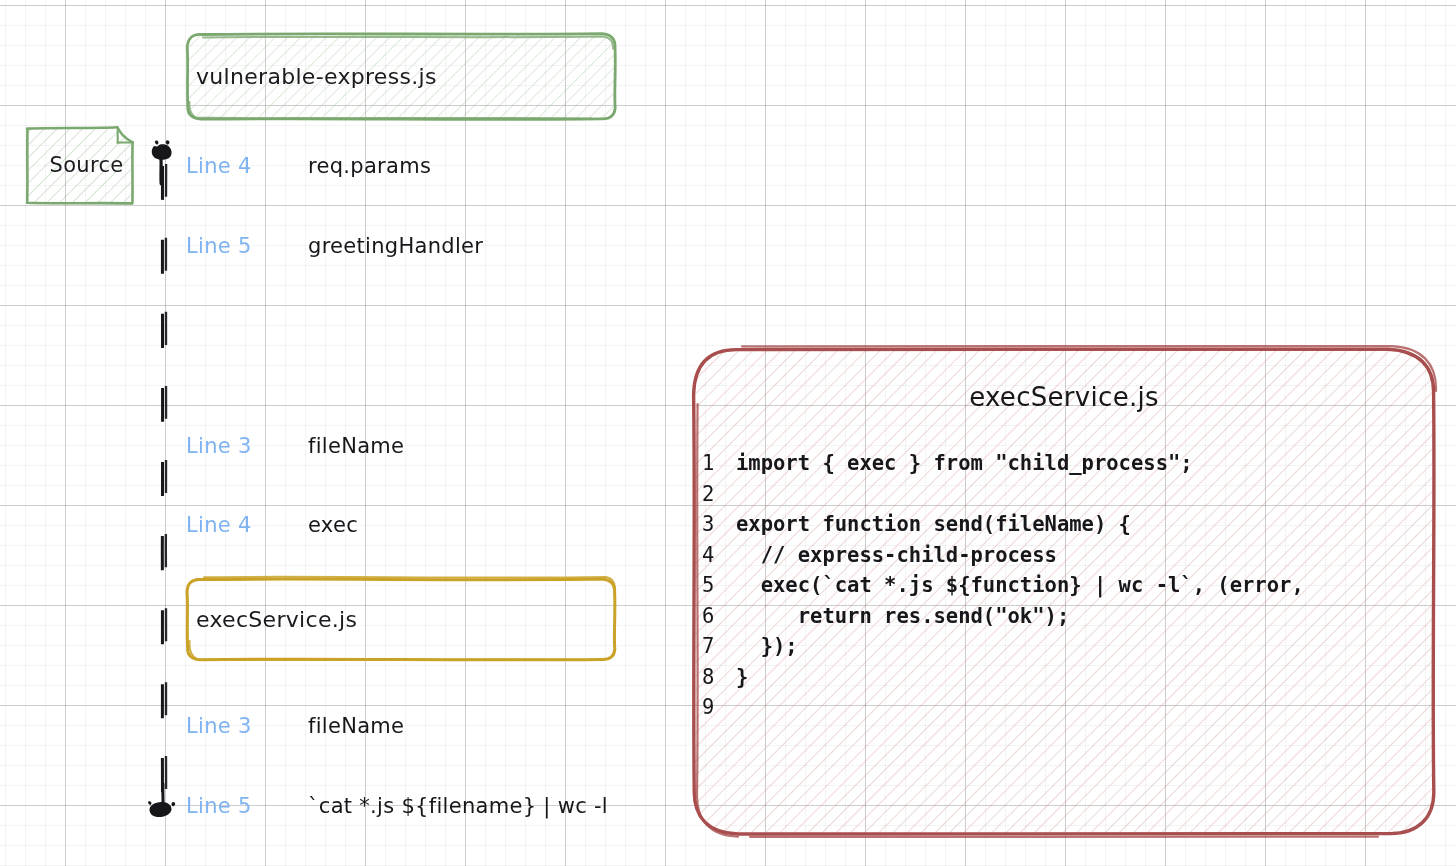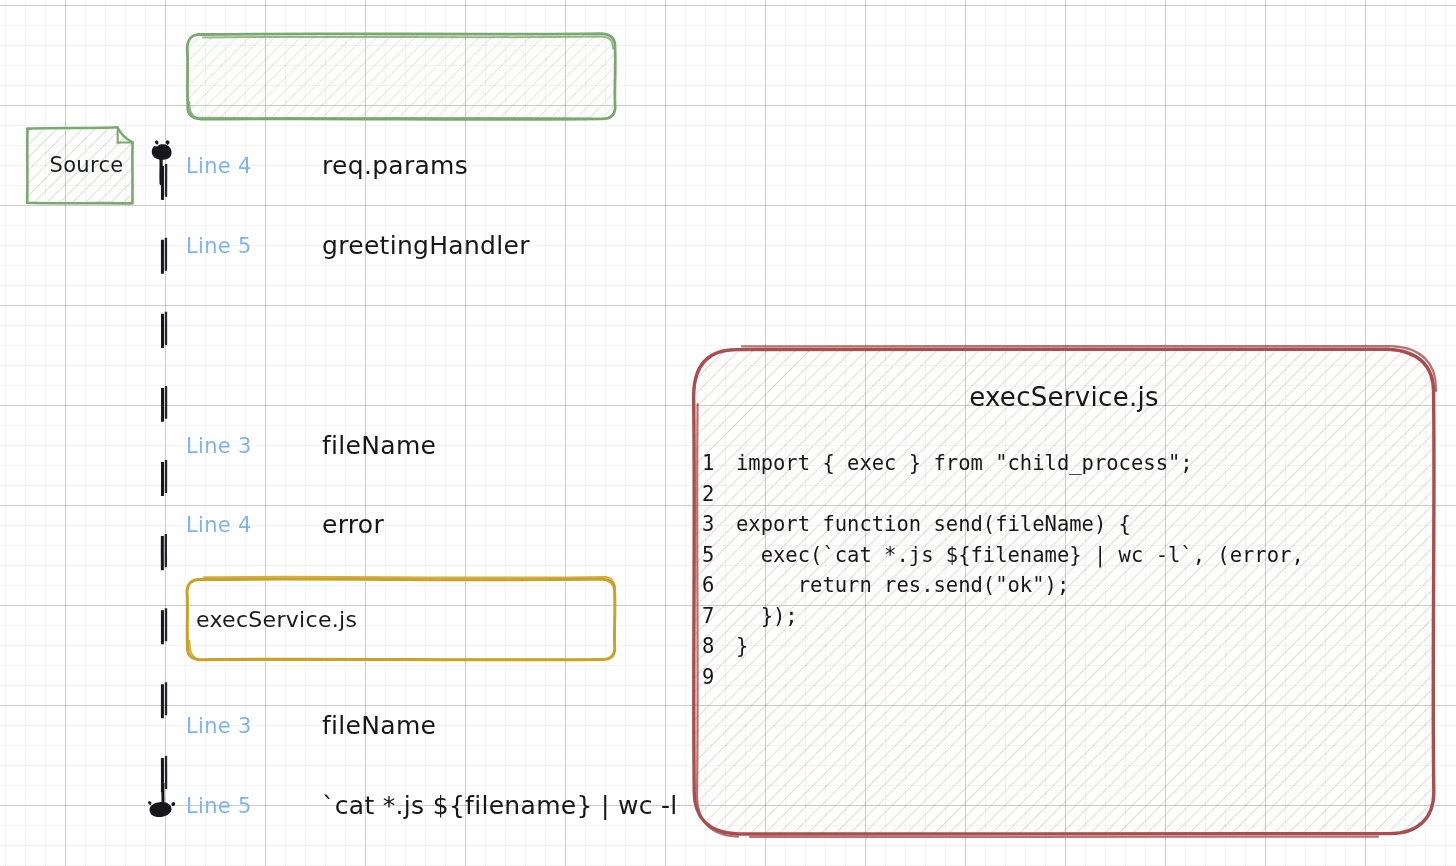--- a/index.html
+++ b/index.html
@@ -74,23 +74,23 @@
   .flowrow .lineno {
     position: absolute;
     left: 0;
     top: 0;
     font-size: 21px;
     color: #7fb3f2;
     line-height: 30px;
   }
   .flowrow .expr {
     position: absolute;
-    left: 136px;
+    left: 122px;
     top: 0;
-    font-size: 25px;
+    font-size: 21px;
     line-height: 30px;
     color: #17171b;
   }
 
   
   #spine { position: absolute; left: 150px; top: 160px; width: 30px; height: 660px; }
 
   
   .marker { position: absolute; }
 
@@ -119,21 +119,21 @@
     font-size: 20.5px;
     line-height: 30.5px;
   }
   .codeline { display: block; height: 30.5px; white-space: pre; }
   .codeline .gutter {
     display: inline-block;
     width: 34px;
     text-align: left;
     color: #17171b;
   }
-  .codeline .src { color: #17171b; }
+  .codeline .src { color: #17171b; font-weight: bold; }
 </style>
 </head>
 <body>
 
 <div id="canvas">
 
   <div id="spine">
     <svg class="svgwrap" width="30" height="660" viewBox="0 0 30 660" xmlns="http://www.w3.org/2000/svg">
       <path d="M12.5 6 C12.2 120 12.9 250 12.3 390 C12.7 500 12.1 590 12.6 654" fill="none" stroke="#17171b" stroke-width="3" stroke-dasharray="34 40" stroke-linecap="butt"></path>
       <path d="M16.1 4 C15.6 118 16.4 248 15.8 388 C16.3 498 15.7 588 16.2 652" fill="none" stroke="#17171b" stroke-width="2.4" stroke-dasharray="33 41" stroke-linecap="butt" opacity="0.92"></path>
@@ -191,20 +191,21 @@
                C434 42 432 66 433.2 80
                C432.6 87.5 428 91.4 419 90.8
                C300 92.4 130 89.6 19 91.2
                C9.6 90.6 5.2 86 5.8 78
                C4.8 56 6.4 34 5.2 19.5
                C5.6 11 10 6 19 6.5 Z" fill="none" stroke="#7aa86f" stroke-width="2.8" stroke-linecap="round"></path>
       <path d="M21 9.5 C132 7.8 302 10.2 421 8.6
                C428.5 9.6 431.6 13.4 431 20.5" fill="none" stroke="#7aa86f" stroke-width="2" stroke-linecap="round" opacity="0.8"></path>
       <path d="M7.5 74 C7 80 7.4 86 14 89.6 C120 91.6 290 88.8 410 90.4" fill="none" stroke="#7aa86f" stroke-width="2" stroke-linecap="round" opacity="0.8"></path>
     </svg>
+    <div class="label hand">vulnerable-express.js</div>
   </div>
 
 
   <div class="filebox" style="left:182px; top:573px; width:438px; height:93px;">
     <svg class="svgwrap" width="438" height="93" viewBox="0 0 438 93" xmlns="http://www.w3.org/2000/svg">
       <rect x="5" y="6" width="428" height="81" rx="13" ry="13" fill="url(#hatchYellow)"></rect>
       <path d="M18 6.5 C130 5 300 8 420 6
                C428.6 6.8 433.2 11 432.6 18.6
                C433.6 40 431.6 62 432.8 76.4
                C432.2 83.4 428 87 419 86.4
@@ -228,21 +229,21 @@
     <span class="expr hand">greetingHandler</span>
   </div>
 
   <div class="flowrow" style="left:186px; top:431px; width:520px;">
     <span class="lineno hand">Line 3</span>
     <span class="expr hand">fileName</span>
   </div>
 
   <div class="flowrow" style="left:186px; top:510px; width:520px;">
     <span class="lineno hand">Line 4</span>
-    <span class="expr hand">error</span>
+    <span class="expr hand">exec</span>
   </div>
 
   <div class="flowrow" style="left:186px; top:711px; width:520px;">
     <span class="lineno hand">Line 3</span>
     <span class="expr hand">fileName</span>
   </div>
 
   <div class="flowrow" style="left:186px; top:791px; width:520px;">
     <span class="lineno hand">Line 5</span>
     <span class="expr hand">`cat *.js ${filename} | wc -l</span>
@@ -268,21 +269,22 @@
       <path d="M9.6 60 C8.2 190 10.8 330 9 450 C8.4 476 22 492 50 492.6" fill="none" stroke="#a94e4e" stroke-width="2.2" stroke-linecap="round" opacity="0.8"></path>
       <path d="M62 492.8 C260 494 540 491 690 492.6" fill="none" stroke="#a94e4e" stroke-width="2.2" stroke-linecap="round" opacity="0.8"></path>
     </svg>
 
     <div class="paneltitle hand">execService.js</div>
 
     <div class="codebody">
       <span class="codeline mono"><span class="gutter">1</span><span class="src">import { exec } from "child_process";</span></span>
       <span class="codeline mono"><span class="gutter">2</span><span class="src"></span></span>
       <span class="codeline mono"><span class="gutter">3</span><span class="src">export function send(fileName) {</span></span>
-      <span class="codeline mono"><span class="gutter">5</span><span class="src">  exec(`cat *.js ${filename} | wc -l`, (error,</span></span>
+      <span class="codeline mono"><span class="gutter">4</span><span class="src">  // express-child-process</span></span>
+      <span class="codeline mono"><span class="gutter">5</span><span class="src">  exec(`cat *.js ${function} | wc -l`, (error,</span></span>
       <span class="codeline mono"><span class="gutter">6</span><span class="src">     return res.send("ok");</span></span>
       <span class="codeline mono"><span class="gutter">7</span><span class="src">  });</span></span>
       <span class="codeline mono"><span class="gutter">8</span><span class="src">}</span></span>
       <span class="codeline mono"><span class="gutter">9</span><span class="src"></span></span>
     </div>
   </div>
 
 </div>
 
 </body></html>

